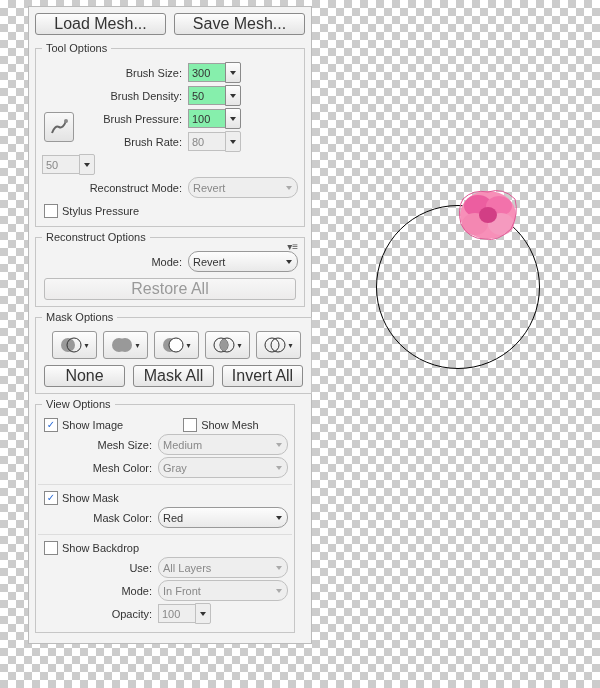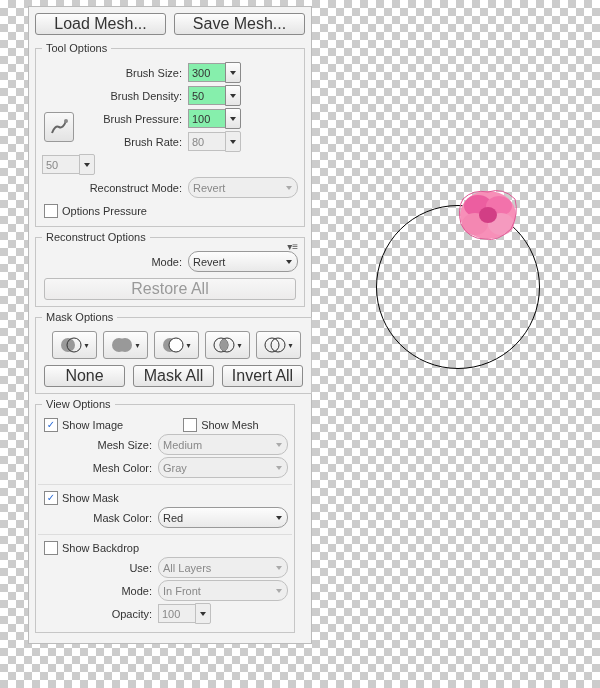--- a/index.html
+++ b/index.html
@@ -89,21 +89,21 @@
   <div class="row">
         <div class="num dis">50</div>
         <div class="dd" style="border-color:#c0c0c0;background:#eee"></div>
       </div>
   <div class="row">
         <div class="lbl">Reconstruct Mode:</div>
         <div class="select dis" style="width:100px">Revert</div>
       </div>
   <div class="row" style="padding:4px 0 0 2px">
         <span class="cb"></span>
-        <span>Options Pressure</span>
+        <span>Stylus Pressure</span>
       </div>
  </fieldset>
 
  <fieldset>
   <legend>Reconstruct Options</legend>
   <span class="tick">▾≡</span>
   <div class="row">
         <div class="lbl">Mode:</div>
         <div class="select" style="width:100px">Revert</div>
       </div>

